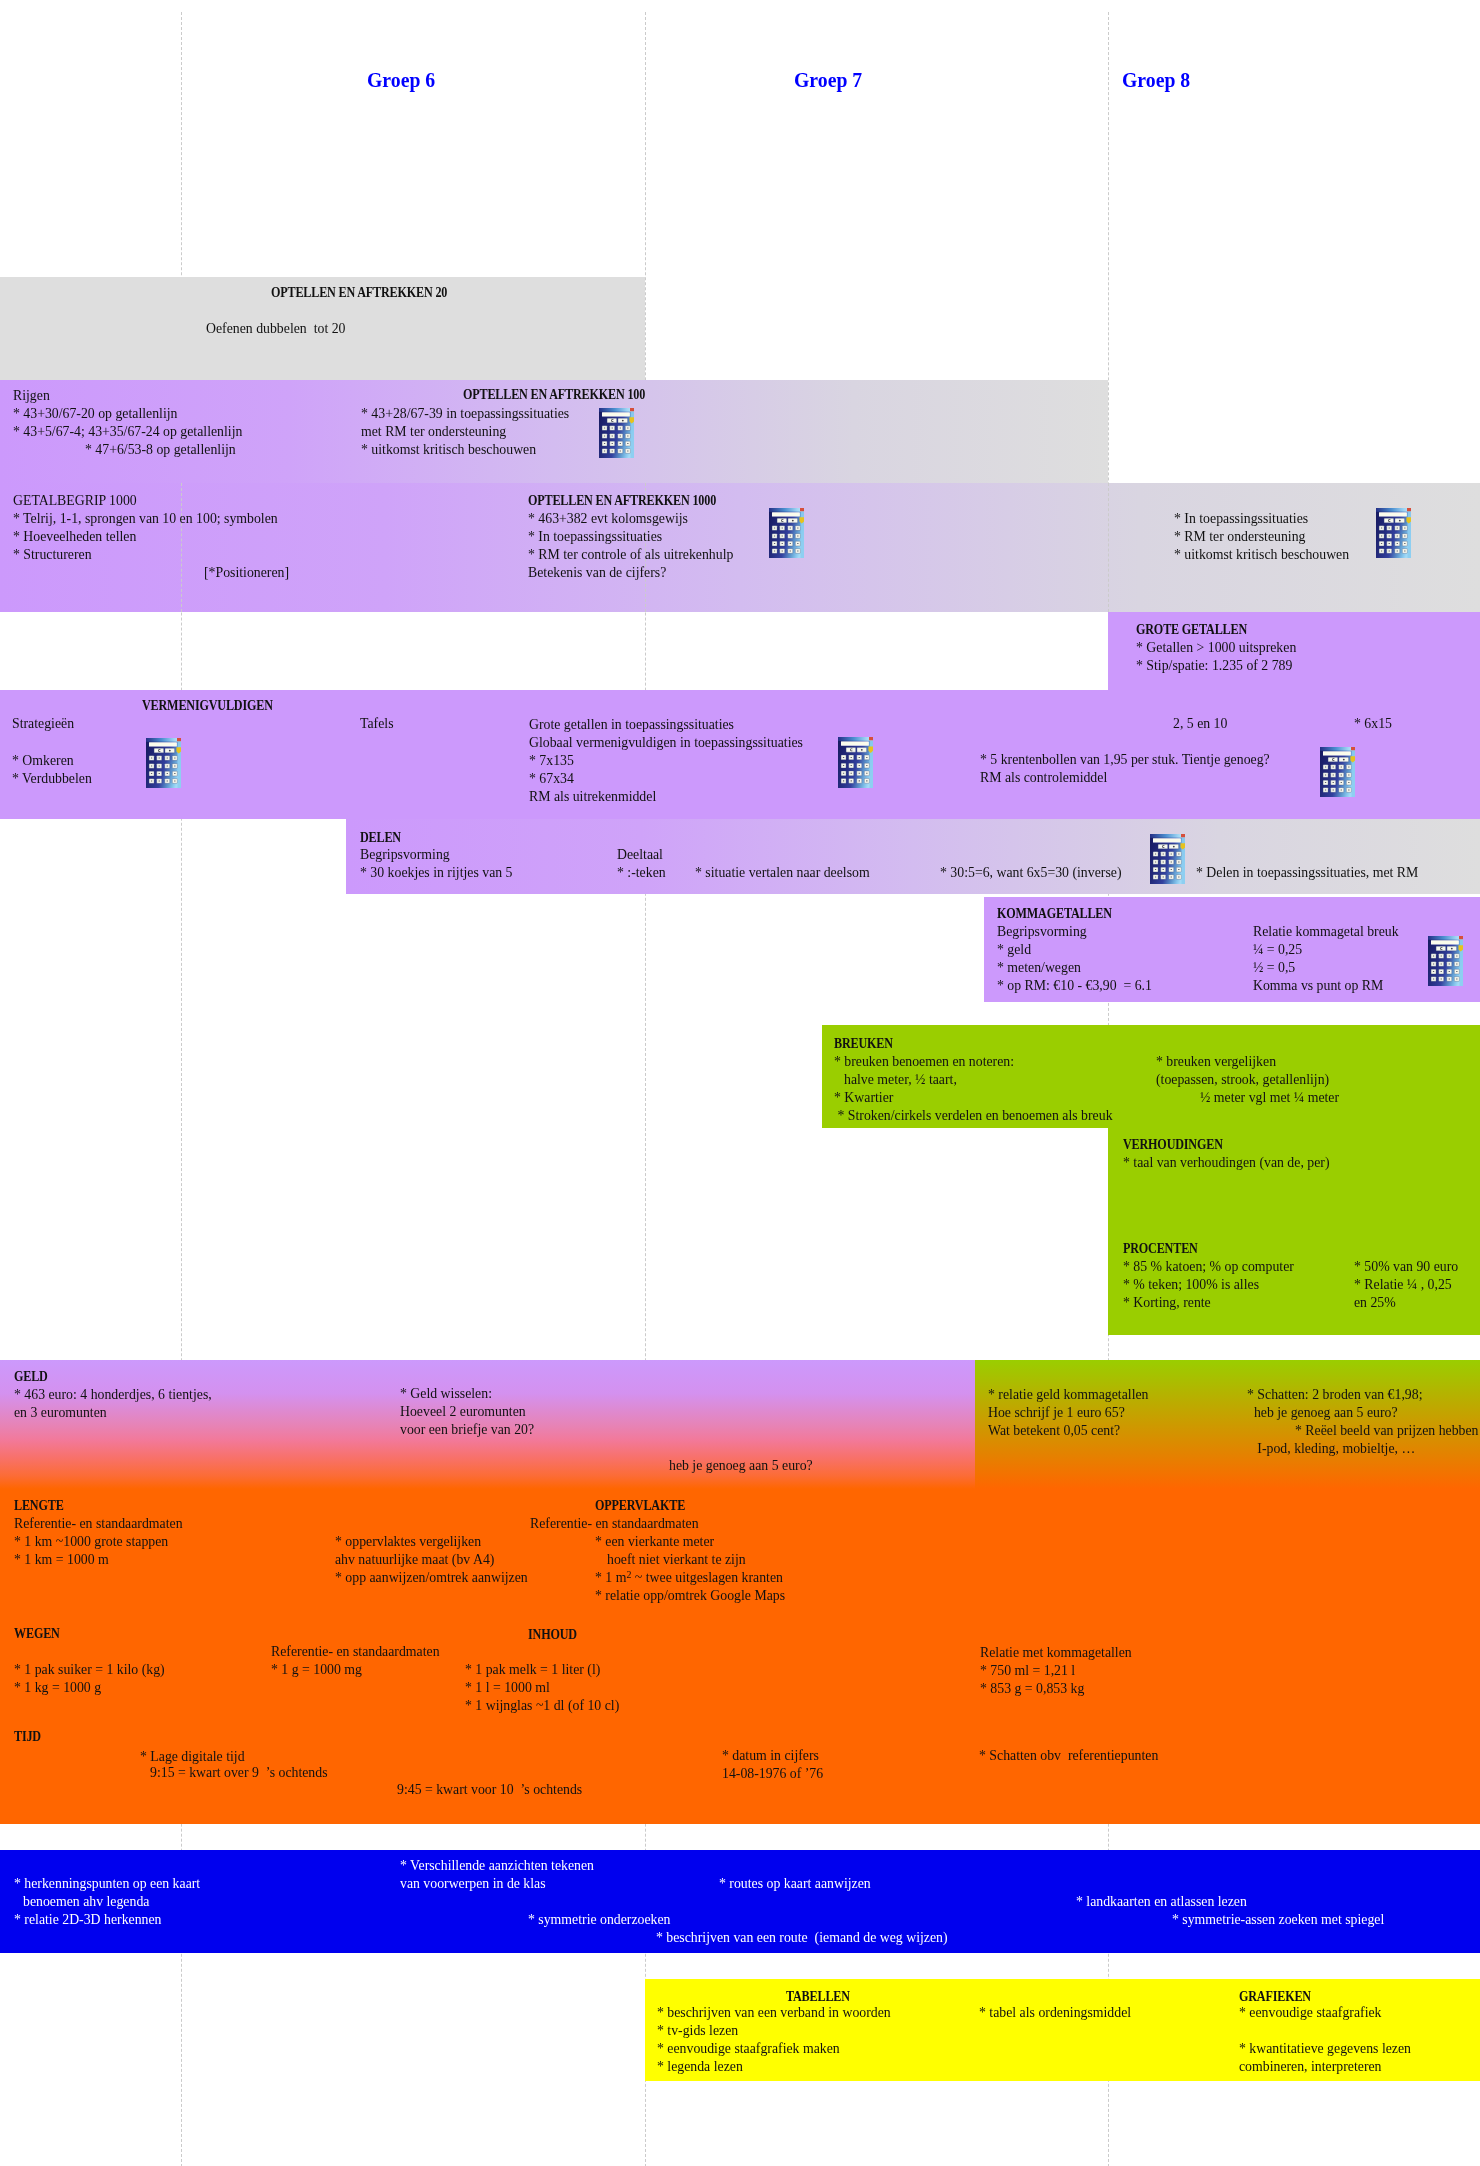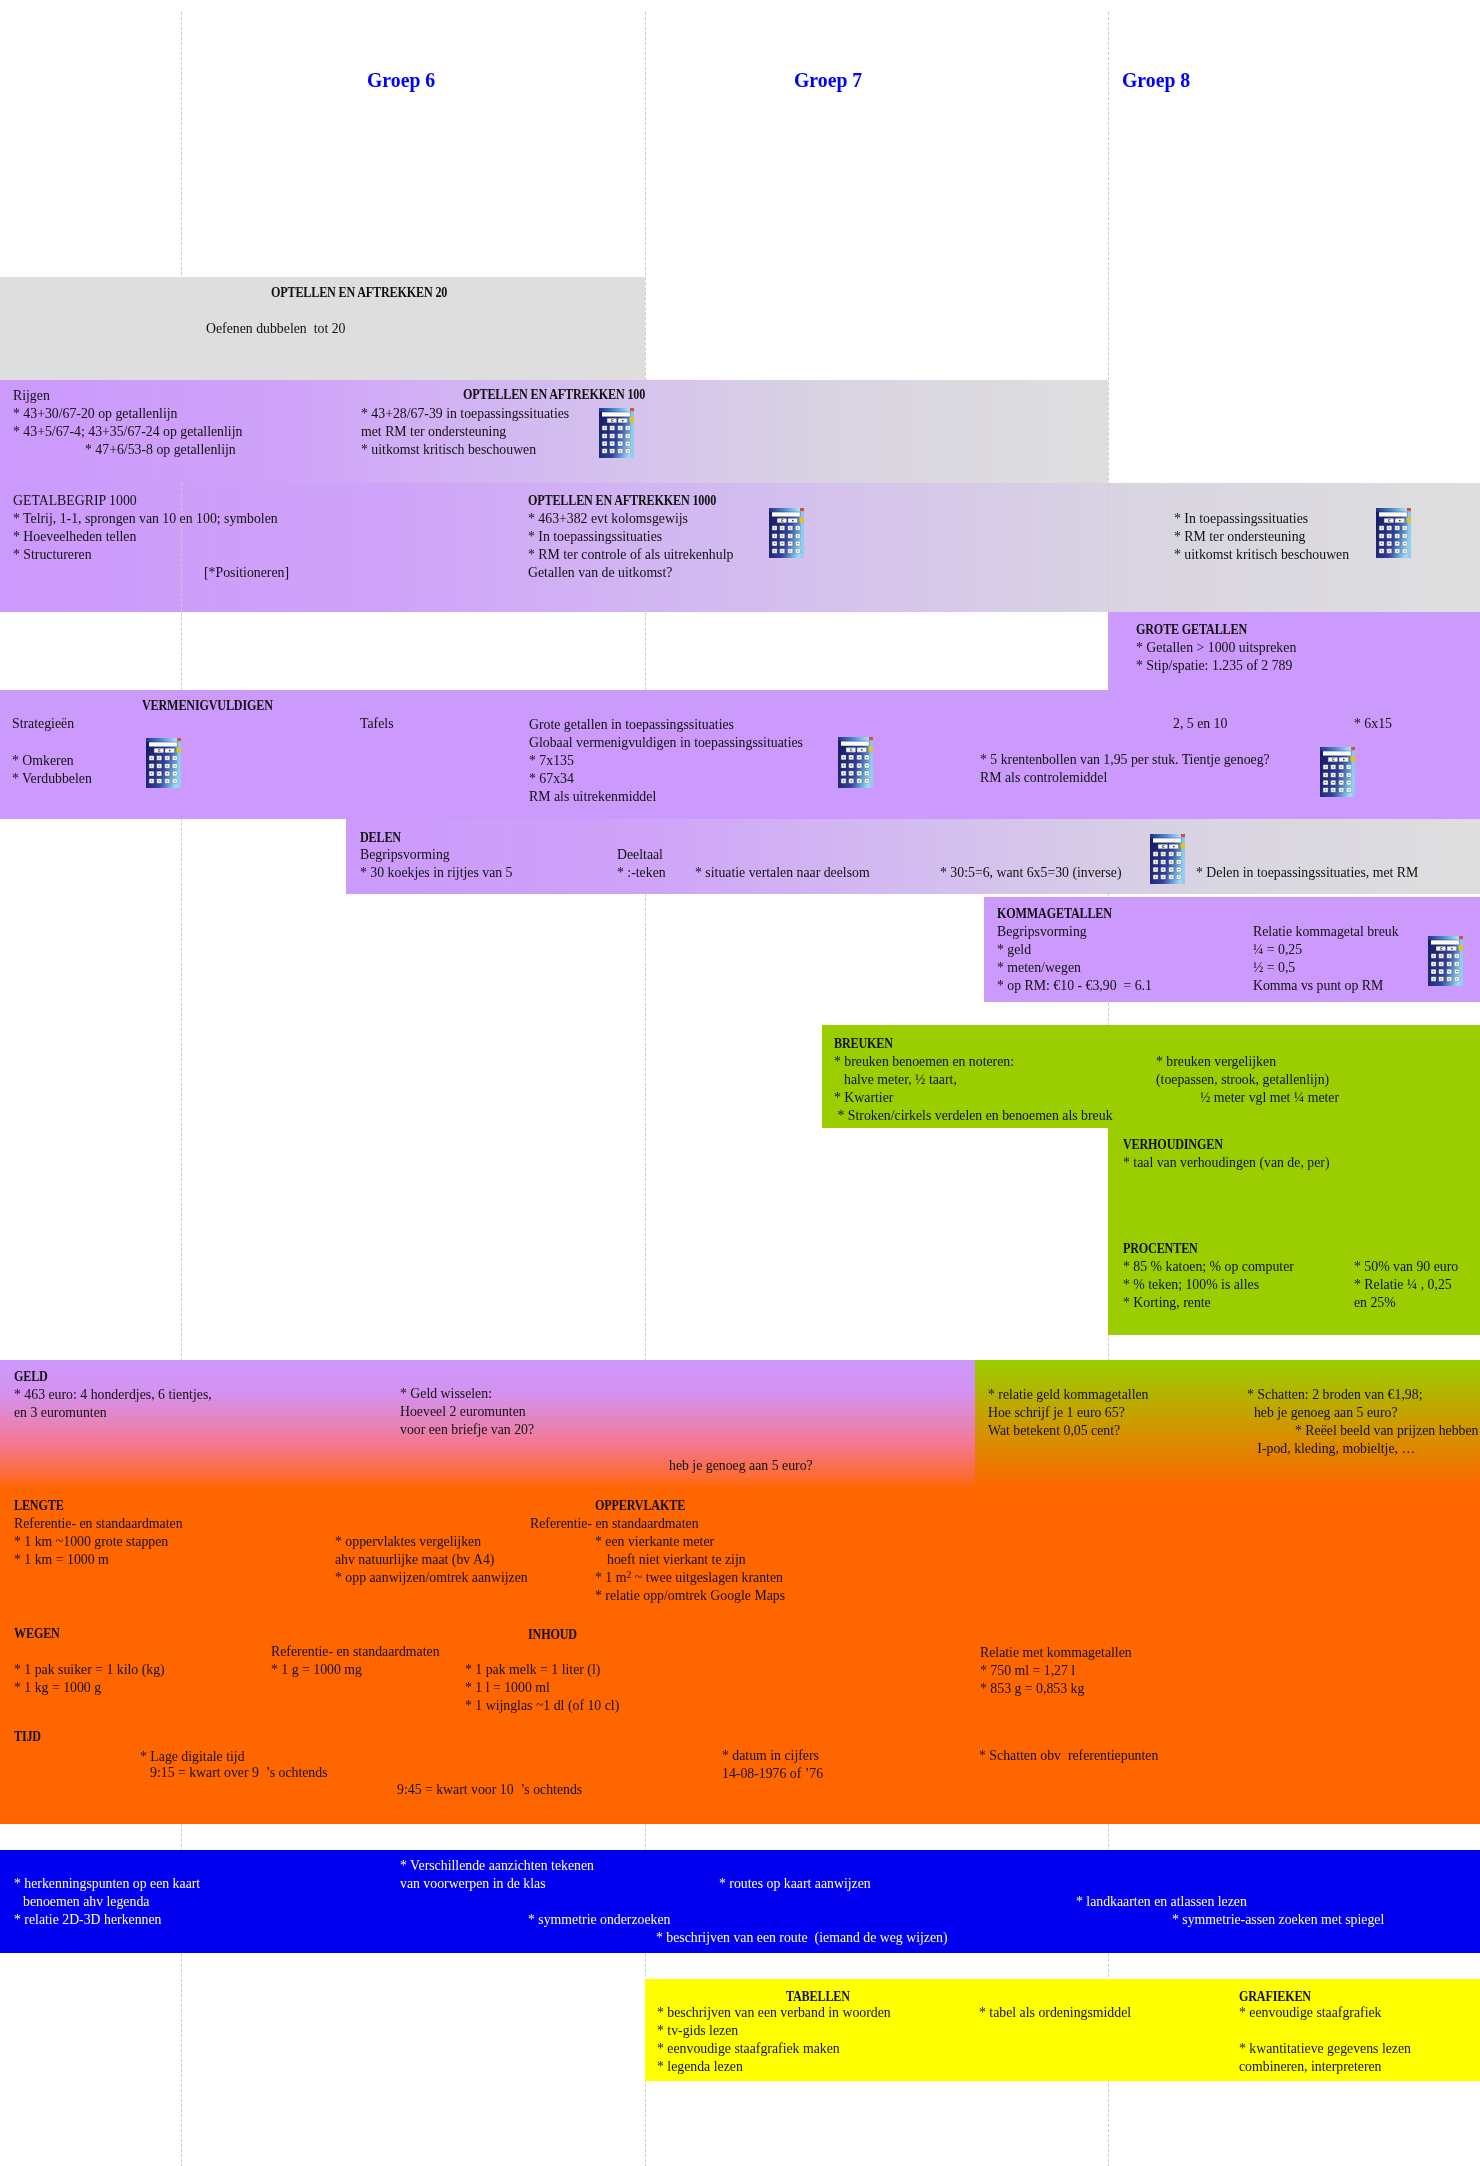--- a/index.html
+++ b/index.html
@@ -544,21 +544,21 @@
 <div class="tx" style="left:361px;top:429px;">* uitkomst kritisch beschouwen</div>
 <div class="tx" style="left:13px;top:480px;">GETALBEGRIP 1000</div>
 <div class="tx" style="left:13px;top:498px;">* Telrij, 1-1, sprongen van 10 en 100; symbolen</div>
 <div class="tx" style="left:13px;top:516px;">* Hoeveelheden tellen</div>
 <div class="tx" style="left:13px;top:534px;">* Structureren</div>
 <div class="tx" style="left:204px;top:552px;">[*Positioneren]</div>
 <div class="tx b" style="left:528px;top:480px;">OPTELLEN EN AFTREKKEN 1000</div>
 <div class="tx" style="left:528px;top:498px;">* 463+382 evt kolomsgewijs</div>
 <div class="tx" style="left:528px;top:516px;">* In toepassingssituaties</div>
 <div class="tx" style="left:528px;top:534px;">* RM ter controle of als uitrekenhulp</div>
-<div class="tx" style="left:528px;top:552px;">Getallen van de uitkomst?</div>
+<div class="tx" style="left:528px;top:552px;">Betekenis van de cijfers?</div>
 <div class="tx" style="left:1174px;top:498px;">* In toepassingssituaties</div>
 <div class="tx" style="left:1174px;top:516px;">* RM ter ondersteuning</div>
 <div class="tx" style="left:1174px;top:534px;">* uitkomst kritisch beschouwen</div>
 <div class="tx b" style="left:1136px;top:609px;">GROTE GETALLEN</div>
 <div class="tx" style="left:1136px;top:627px;">* Getallen &gt; 1000 uitspreken</div>
 <div class="tx" style="left:1136px;top:645px;">* Stip/spatie: 1.235 of 2 789</div>
 <div class="tx b" style="left:142px;top:685px;">VERMENIGVULDIGEN</div>
 <div class="tx" style="left:12px;top:703px;">Strategieën</div>
 <div class="tx" style="left:12px;top:740px;">* Omkeren</div>
 <div class="tx" style="left:12px;top:758px;">* Verdubbelen</div>
@@ -636,21 +636,21 @@
 <div class="tx b" style="left:14px;top:1613px;">WEGEN</div>
 <div class="tx" style="left:14px;top:1649px;">* 1 pak suiker = 1 kilo (kg)</div>
 <div class="tx" style="left:14px;top:1667px;">* 1 kg = 1000 g</div>
 <div class="tx" style="left:271px;top:1631px;">Referentie- en standaardmaten</div>
 <div class="tx" style="left:271px;top:1649px;">* 1 g = 1000 mg</div>
 <div class="tx b" style="left:528px;top:1614px;">INHOUD</div>
 <div class="tx" style="left:465px;top:1649px;">* 1 pak melk = 1 liter (l)</div>
 <div class="tx" style="left:465px;top:1667px;">* 1 l = 1000 ml</div>
 <div class="tx" style="left:465px;top:1685px;">* 1 wijnglas ~1 dl (of 10 cl)</div>
 <div class="tx" style="left:980px;top:1632px;">Relatie met kommagetallen</div>
-<div class="tx" style="left:980px;top:1650px;">* 750 ml = 1,27 l</div>
+<div class="tx" style="left:980px;top:1650px;">* 750 ml = 1,21 l</div>
 <div class="tx" style="left:980px;top:1668px;">* 853 g = 0,853 kg</div>
 <div class="tx b" style="left:14px;top:1716px;">TIJD</div>
 <div class="tx" style="left:140px;top:1736px;">* Lage digitale tijd</div>
 <div class="tx" style="left:150px;top:1752px;">9:15 = kwart over 9  ’s ochtends</div>
 <div class="tx" style="left:397px;top:1769px;">9:45 = kwart voor 10  ’s ochtends</div>
 <div class="tx" style="left:722px;top:1735px;">* datum in cijfers</div>
 <div class="tx" style="left:722px;top:1753px;">14-08-1976 of ’76</div>
 <div class="tx" style="left:979px;top:1735px;">* Schatten obv  referentiepunten</div>
 <div class="tx w" style="left:14px;top:1863px;">* herkenningspunten op een kaart</div>
 <div class="tx w" style="left:23px;top:1881px;">benoemen ahv legenda</div>

